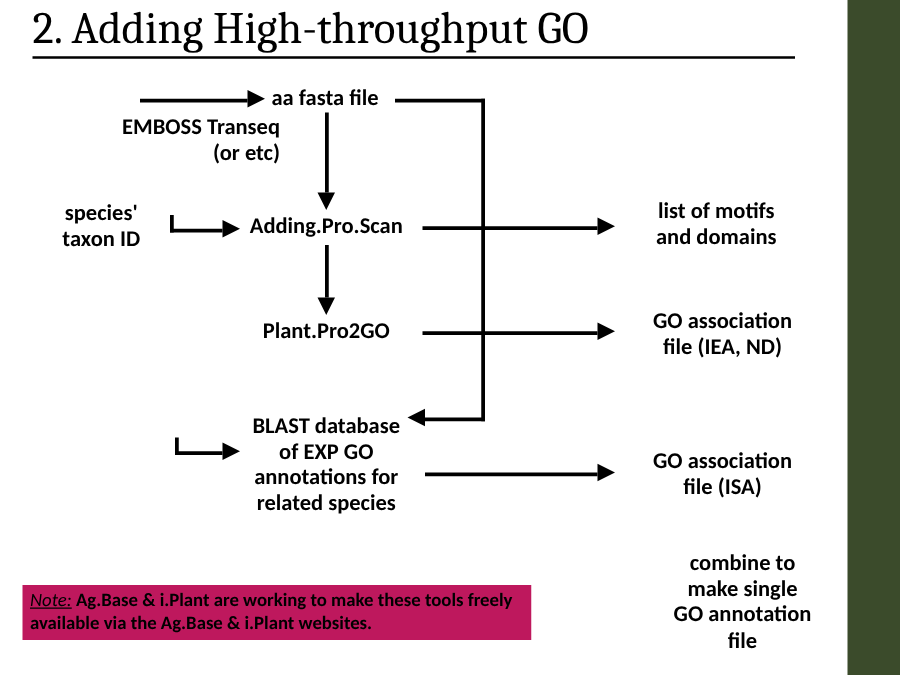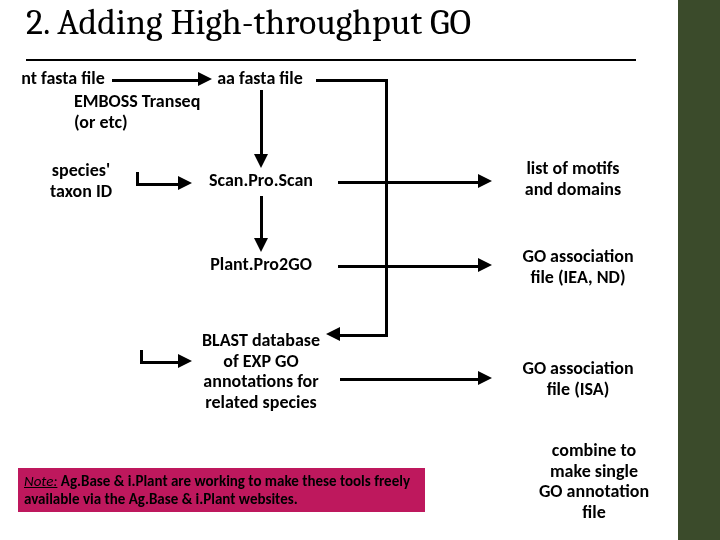--- a/index.html
+++ b/index.html
@@ -23,21 +23,21 @@
     width: 42px;
     background: #3b4b2b;
   }
   .title {
     position: absolute;
     left: 26px;
     top: 2px;
     font-family: Cambria, Georgia, "Times New Roman", serif;
     font-size: 36px;
     border-bottom: 2px solid #000;
-    padding-bottom: 16px;
+    padding-bottom: 2px;
     width: 610px;
   }
 
   .node {
     position: absolute;
     font-weight: 700;
     font-size: 18px;
     text-align: center;
     line-height: 1.15;
   }
@@ -74,31 +74,30 @@
   }
 </style>
 </head>
 <body>
 
 <div class="page">
   <div class="side-stripe"></div>
 
   <div class="title">2. Adding High-throughput GO</div>
 
-  <div class="node" style="left:8px; top:68px; width:110px;">nt fasta file</div>
   <div class="node" style="left:205px; top:68px; width:110px;">aa fasta file</div>
-  <div class="node" style="left:74px; top:91px; width:150px; text-align:left;">EMBOSS Transeq<br>(or etc)</div>
+  <div class="node" style="left:74px; top:91px; width:150px; text-align:right;">EMBOSS Transeq<br>(or etc)</div>
 
   <div class="arrow h" style="left:112px; top:79px; width:86px;"></div>
   <div class="ah-r" style="left:198px; top:72px;"></div>
 
   <div class="arrow v" style="left:260px; top:90px; height:64px;"></div>
   <div class="ah-d" style="left:254px; top:154px;"></div>
 
-  <div class="node" style="left:186px; top:170px; width:150px;">Scan.Pro.Scan</div>
+  <div class="node" style="left:186px; top:170px; width:150px;">Adding.Pro.Scan</div>
 
   <div class="node" style="left:36px; top:160px; width:90px;">species'<br>taxon ID</div>
 
   <div class="arrow v" style="left:136px; top:172px; height:14px;"></div>
   <div class="arrow h" style="left:136px; top:183px; width:42px;"></div>
   <div class="ah-r" style="left:178px; top:176px;"></div>
 
   <div class="arrow h" style="left:338px; top:181px; width:140px;"></div>
   <div class="ah-r" style="left:478px; top:174px;"></div>
   <div class="node" style="left:498px; top:158px; width:150px;">list of motifs<br>and domains</div>

